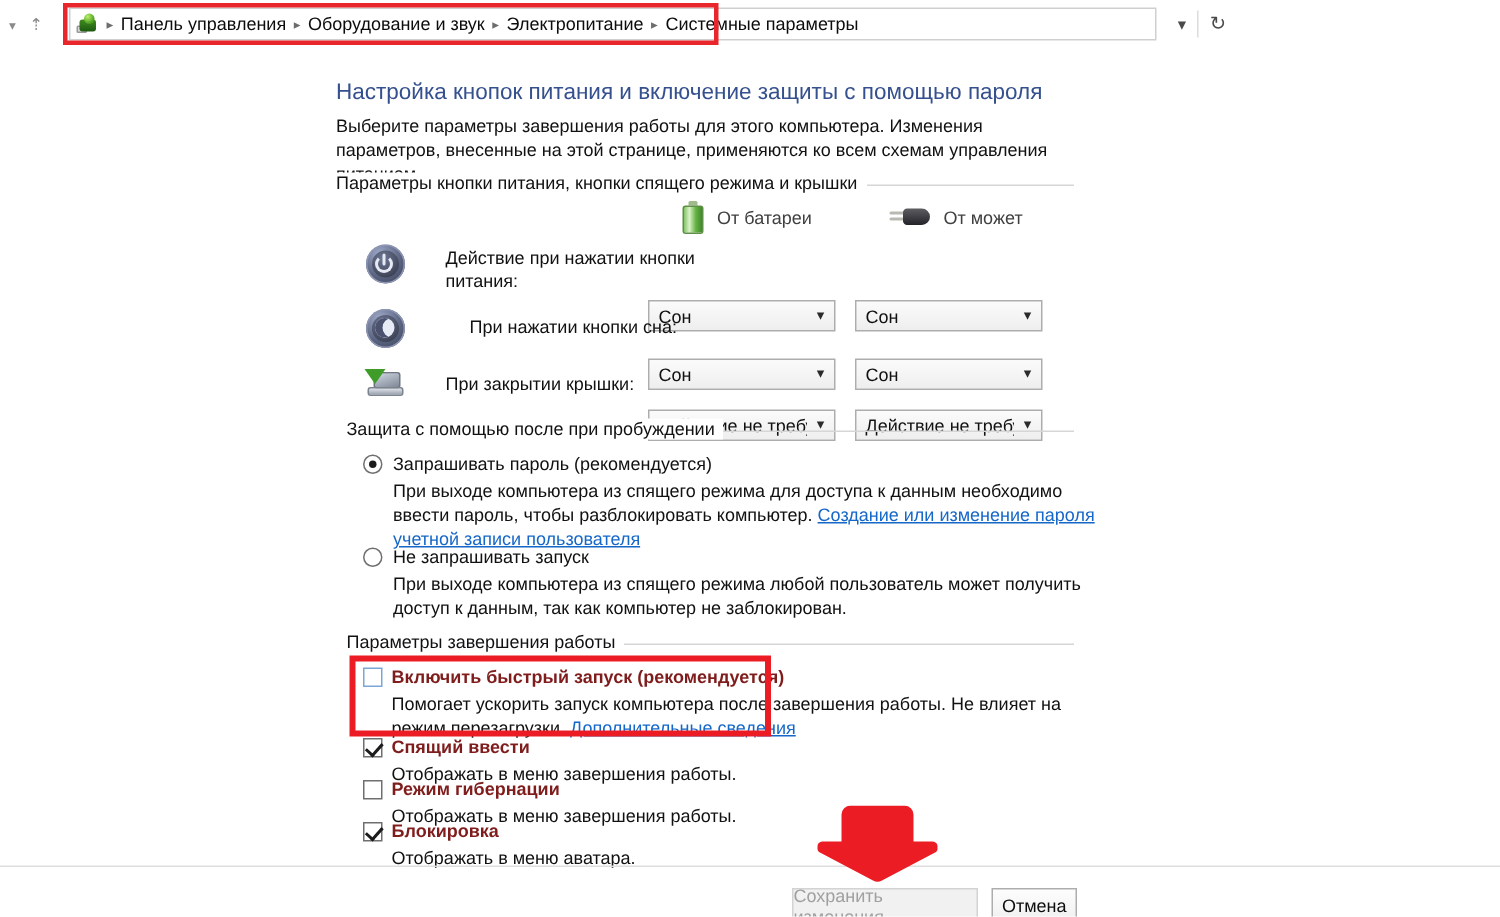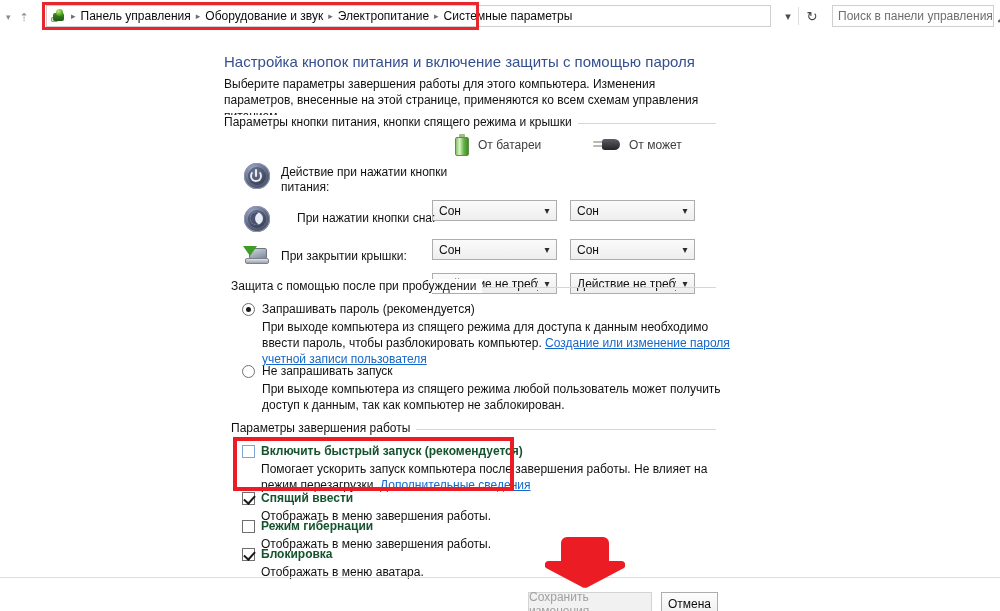--- a/index.html
+++ b/index.html
@@ -68,21 +68,21 @@
              border:1px solid #5e8f46;box-sizing:border-box;}
   .plug{position:relative;width:28px;height:18px;flex:none;margin-right:8px;}
   .plug-body{position:absolute;left:9px;top:3px;width:18px;height:11px;border-radius:3px 6px 6px 3px;
              background:linear-gradient(180deg,#5d5d63,#232328);}
   .plug-p1,.plug-p2{position:absolute;height:2px;width:11px;background:#b9b9b4;border-radius:1px;}
   .plug-p1{left:0px;top:5px;}
   .plug-p2{left:0px;top:9px;}
 
   .row{position:absolute;left:0;width:500px;}
   .row-ico{position:absolute;left:0;top:0;width:28px;height:28px;}
-  .row-label{position:absolute;left:38px;font-size:12px;color:#111;line-height:15px;width:170px;}
+  .row-label{position:absolute;left:54px;font-size:12px;color:#111;line-height:15px;width:170px;}
 
   .ico-circle{position:absolute;left:1px;top:1px;width:26px;height:26px;border-radius:50%;
               background:radial-gradient(circle at 35% 25%,#9fa9c9,#5b6480 55%,#3b4257);
               box-shadow:inset 0 0 0 1px #8d96b4;}
   .ico-inner{position:absolute;left:5px;top:5px;width:18px;height:18px;border-radius:50%;
              background:radial-gradient(circle at 40% 30%,#6e7794,#2e3344);}
   .pw-bar{position:absolute;left:12px;top:7px;width:2px;height:8px;background:#e6eaf5;border-radius:1px;}
   .pw-ring{position:absolute;left:7px;top:8px;width:12px;height:12px;border-radius:50%;
            border:2px solid #e6eaf5;border-top-color:transparent;box-sizing:border-box;}
   .moon{position:absolute;left:7px;top:7px;width:13px;height:13px;border-radius:50%;
@@ -111,21 +111,21 @@
   .opt-desc{position:absolute;left:20px;top:17px;width:470px;font-size:12px;color:#111;line-height:16px;}
   a.lnk{color:#1567c8;text-decoration:underline;cursor:pointer;}
 
   
   .cbrow{position:absolute;left:0;}
   .cbox{position:absolute;left:0;top:1px;width:13px;height:13px;background:#fff;
         border:1px solid #6f6f6f;box-sizing:border-box;}
   .cbox.blue{border-color:#7aa7d6;}
   .cbox.on::after{content:"";position:absolute;left:3px;top:0px;width:5px;height:9px;
                   border:solid #1b1b1b;border-width:0 2px 2px 0;transform:rotate(42deg);}
-  .cb-title{position:absolute;left:19px;top:0;font-size:12px;color:#14532d;font-weight:bold;white-space:nowrap;}
+  .cb-title{position:absolute;left:19px;top:0;font-size:12px;color:#7f1d1d;font-weight:bold;white-space:nowrap;}
   .cb-desc{position:absolute;left:19px;top:17px;width:470px;font-size:12px;color:#111;line-height:16px;}
 
   .hl-fast{position:absolute;left:233px;top:437px;width:281px;height:54px;
            border:4px solid #ec1c24;box-sizing:border-box;pointer-events:none;z-index:5;}
 
   
   .foot-rule{position:absolute;left:0;top:577px;width:1000px;height:1px;background:#dedede;}
   .btn{position:absolute;height:23px;box-sizing:border-box;font-size:12px;
        display:flex;align-items:center;justify-content:center;
        background:linear-gradient(180deg,#fdfdfd,#f0f0f0);border:1px solid #adadad;}
@@ -157,24 +157,20 @@
     <span class="csep">▸</span>
     <span class="crumb">Электропитание</span>
     <span class="csep">▸</span>
     <span class="crumb">Системные параметры</span>
   </div>
 
   <div class="addr-dd">▾</div>
   <div class="addr-sep"></div>
   <div class="addr-refresh">↻</div>
 
-  <div class="searchbox">
-    <input type="text" placeholder="Поиск в панели управления" style="">
-    <span class="search-ico">🔍</span>
-  </div>
 
   <div class="hl-addr"></div>
 </div>
 
 <div class="content">
 
   <div class="h1">Настройка кнопок питания и включение защиты с помощью пароля</div>
   <div class="intro">Выберите параметры завершения работы для этого компьютера. Изменения параметров, внесенные на этой странице, применяются ко всем схемам управления питанием.</div>
 
   <div class="group" style="left:224px;top:83px;width:492px;">

